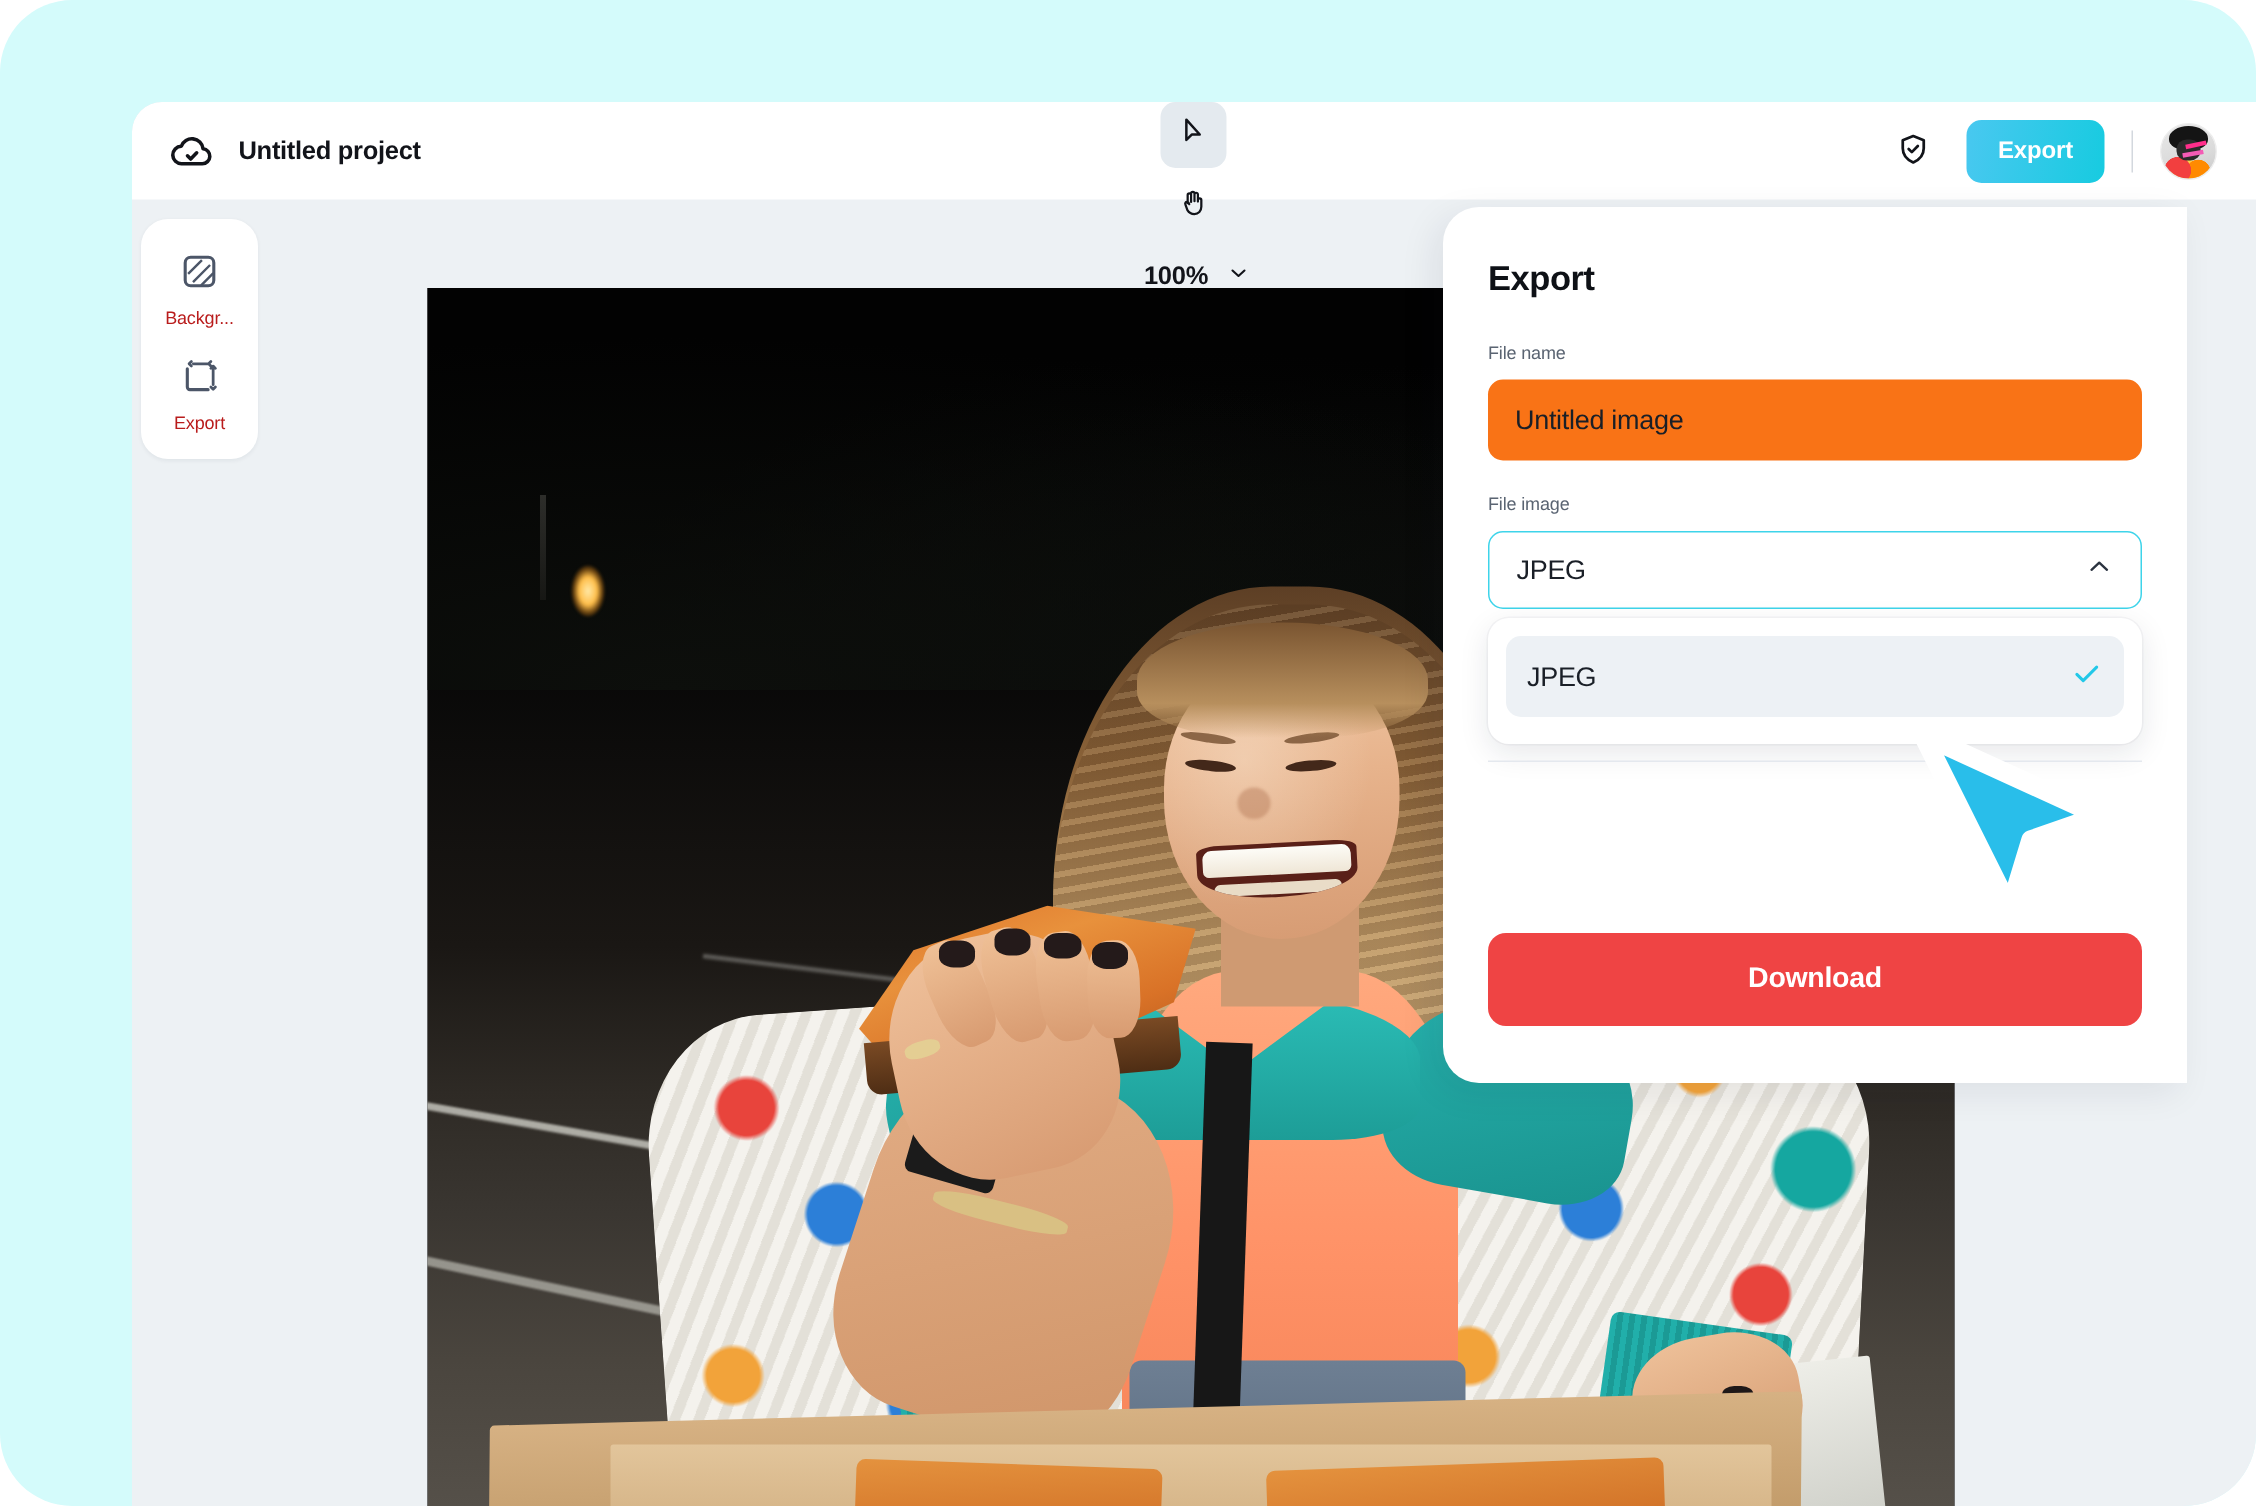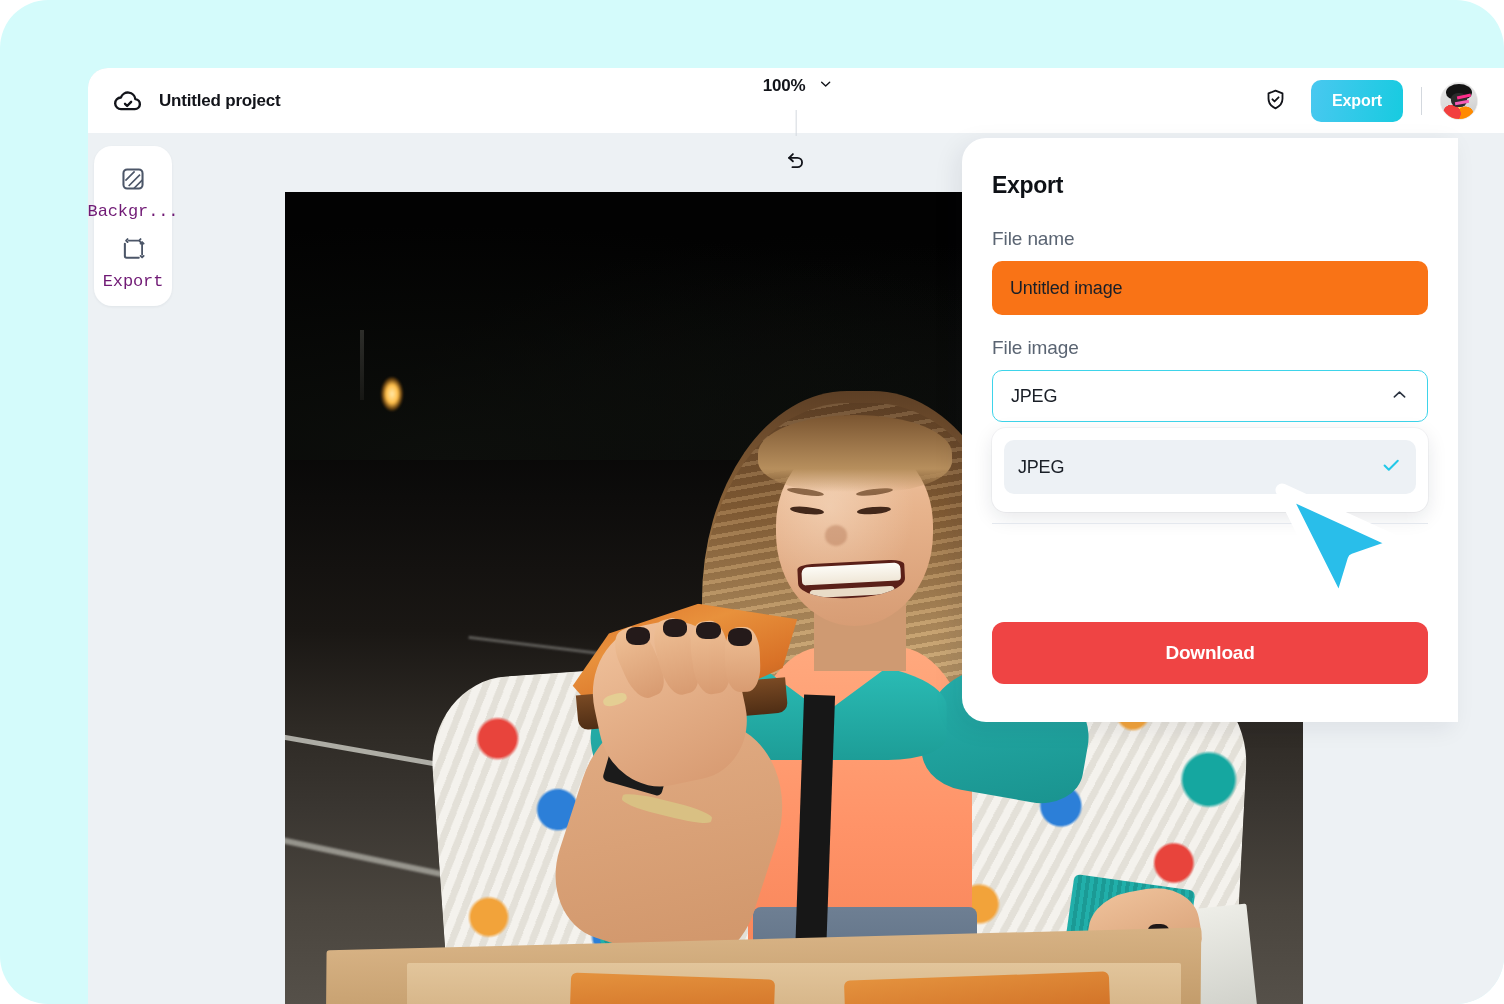--- a/index.html
+++ b/index.html
@@ -38,21 +38,20 @@
   }
 
   
   .topbar {
     position: absolute;
     left: 0; top: 0;
     width: 1416px; height: 65px;
     background: #ffffff;
     border-top-left-radius: 20px;
     display: flex;
-    align-items: center;
   }
   .brand {
     display: flex; align-items: center;
     gap: 16px;
     margin-left: 25px;
   }
   .cloud-icon { width: 30px; height: 30px; display:block; }
   .project-title {
     font-size: 17px;
     font-weight: bold;
@@ -181,24 +180,23 @@
     box-shadow: 0 1px 3px rgba(20,30,50,0.06);
   }
   .rail-item {
     width: 78px; height: 70px;
     display: flex; flex-direction: column;
     align-items: center; justify-content: center;
     gap: 6px;
     cursor: pointer;
   }
   .rail-label {
-    font-size: 17px;
-    color: #701a75;
+    font-size: 12px;
+    color: #b91c1c;
     letter-spacing: -0.1px;
-    font-family: Liberation Mono, monospace;
   }
 
   
   .canvas-area {
     position: absolute;
     left: 197px; top: 124px;
     width: 1018px; height: 812px;
     overflow: hidden;
     background: #000;
   }
@@ -561,21 +559,21 @@
     box-shadow: -6px 6px 24px rgba(20,30,50,0.08);
   }
   .panel-title {
     font-size: 23px;
     font-weight: bold;
     color: #0E1116;
     letter-spacing: -0.3px;
     margin-bottom: 29px;
   }
   .field-label {
-    font-size: 19px;
+    font-size: 12px;
     color: #5A6472;
     margin-bottom: 11px;
     letter-spacing: -0.1px;
   }
   .text-input {
     width: 436px; height: 54px;
     background: #f97316;
     border: none;
     border-radius: 10px;
     padding: 0 18px;

